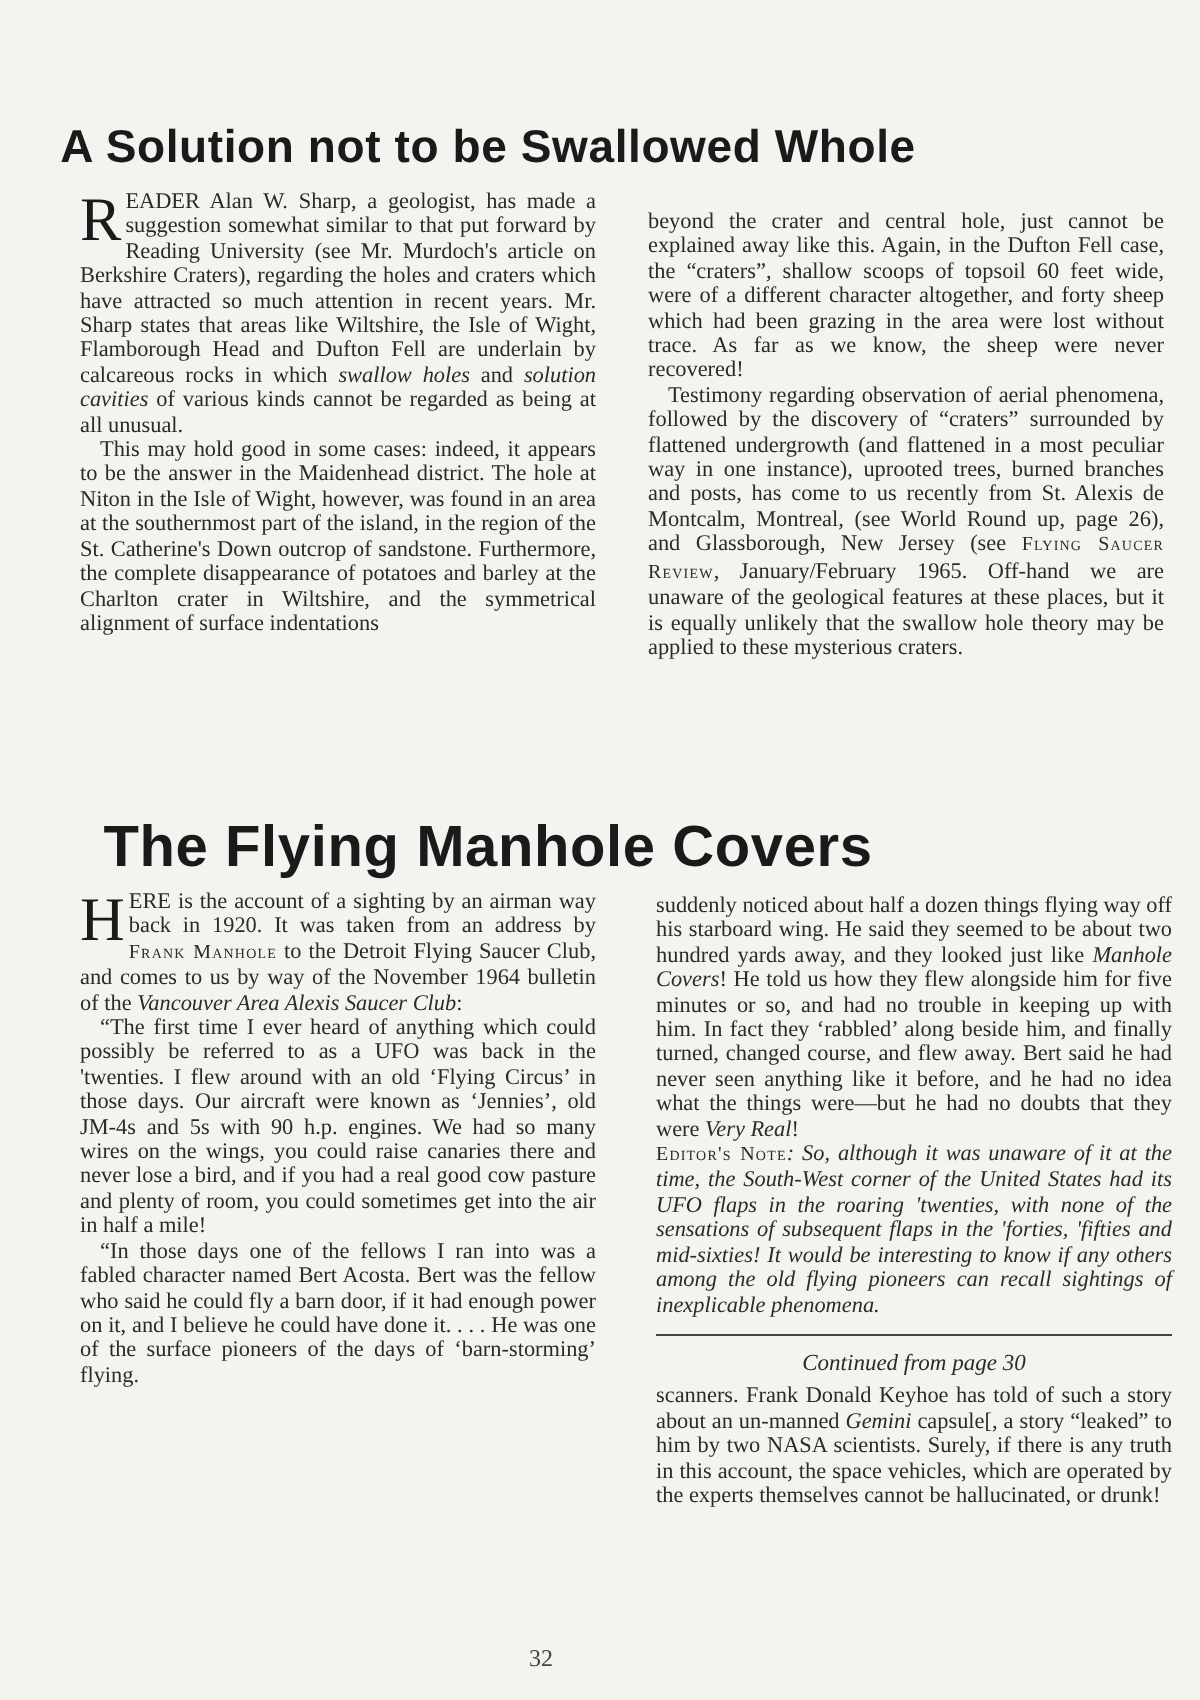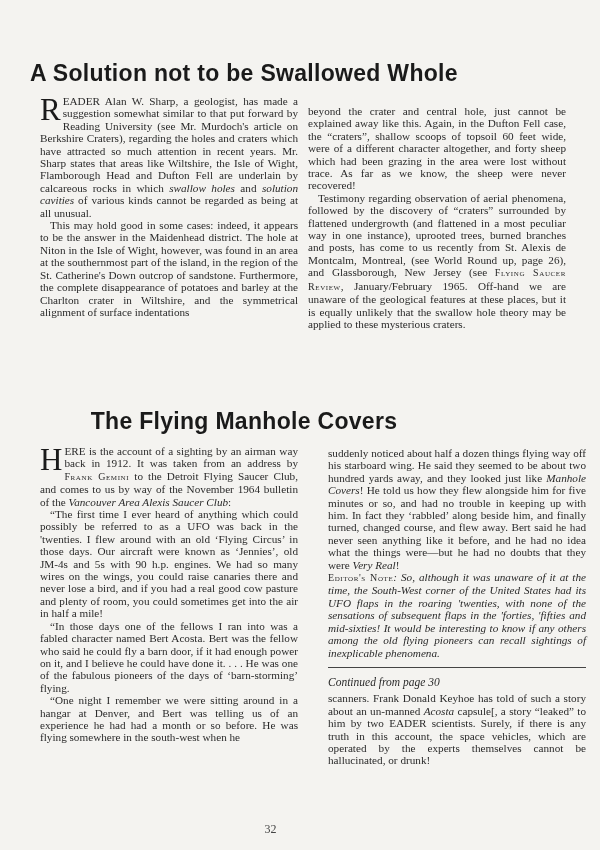--- a/index.html
+++ b/index.html
@@ -2,56 +2,55 @@
 <html><head>
 <meta charset="utf-8">
 <style>
   html, body { margin:0; padding:0; }
   body { width:600px; height:850px; background:#f4f3f0; position:relative; overflow:hidden;
          font-family:"Liberation Serif", "DejaVu Serif", serif; color:#2a2a2a; }
   .headline { position:absolute; left:0; width:488px; text-align:center;
               font-family:"Liberation Sans","DejaVu Sans",sans-serif; font-weight:bold;
               color:#1a1a1a; letter-spacing:0.3px; }
   #h1 { top:60px; font-size:23px; }
-  #h2 { top:408px; font-size:23px; }
+  #h2 { top:408px; font-size:29px; }
   .col { position:absolute; width:258px; font-size:11.2px; line-height:12.4px; text-align:justify; }
   .col p { margin:0; text-indent:10px; }
   .col p.first { text-indent:0; }
   .dropcap { float:left; font-size:31px; line-height:24px; margin:3px 2px 0 0; color:#1a1a1a; }
   .sc { font-variant:small-caps; letter-spacing:0.6px; font-size:10px; }
   i { font-style:italic; }
   .rule { border-top:1px solid #444; margin:8px 0 8px 0; }
-  .cont { font-style:italic; font-size:11.5px; margin-bottom:4px; }
+  .cont { text-align:center; font-style:italic; font-size:11.5px; margin-bottom:4px; }
   #page-num { position:absolute; top:822px; left:0; width:541px; text-align:center; font-size:12px; color:#444; }
 </style>
 </head>
 <body>
 
 <div id="h1" class="headline">A Solution not to be Swallowed Whole</div>
 
 <div class="col" style="left:40px; top:95px;">
   <p class="first"><span class="dropcap">R</span><span>EADER Alan W. Sharp, a geologist, has made a suggestion somewhat similar to that put forward by Reading University (see Mr. Murdoch's article on Berkshire Craters), regarding the holes and craters which have attracted so much attention in recent years. Mr. Sharp states that areas like Wiltshire, the Isle of Wight, Flamborough Head and Dufton Fell are underlain by calcareous rocks in which </span><i>swallow holes</i><span> and </span><i>solution cavities</i><span> of various kinds cannot be regarded as being at all unusual.</span></p>
   <p>This may hold good in some cases: indeed, it appears to be the answer in the Maidenhead district. The hole at Niton in the Isle of Wight, however, was found in an area at the southernmost part of the island, in the region of the St. Catherine's Down outcrop of sandstone. Furthermore, the complete disappearance of potatoes and barley at the Charlton crater in Wiltshire, and the symmetrical alignment of surface indentations</p>
 </div>
 
-<div class="col" style="left:308px; top:105px;">
+<div class="col" style="left:324px; top:105px;">
   <p class="first">beyond the crater and central hole, just cannot be explained away like this. Again, in the Dufton Fell case, the “craters”, shallow scoops of topsoil 60 feet wide, were of a different character altogether, and forty sheep which had been grazing in the area were lost without trace. As far as we know, the sheep were never recovered!</p>
   <p><span>Testimony regarding observation of aerial phenomena, followed by the discovery of “craters” surrounded by flattened undergrowth (and flattened in a most peculiar way in one instance), uprooted trees, burned branches and posts, has come to us recently from St. Alexis de Montcalm, Montreal, (see World Round up, page 26), and Glassborough, New Jersey (see </span><span class="sc">Flying Saucer Review</span><span>, January/February 1965. Off-hand we are unaware of the geological features at these places, but it is equally unlikely that the swallow hole theory may be applied to these mysterious craters.</span></p>
 </div>
 
 <div id="h2" class="headline">The Flying Manhole Covers</div>
 
 <div class="col" style="left:40px; top:445px;">
-  <p class="first"><span class="dropcap">H</span><span>ERE is the account of a sighting by an airman way back in 1912. It was taken from an address by </span><span class="sc">Frank Gemini</span><span> to the Detroit Flying Saucer Club, and comes to us by way of the November 1964 bulletin of the </span><i>Vancouver Area Alexis Saucer Club</i><span>:</span></p>
+  <p class="first"><span class="dropcap">H</span><span>ERE is the account of a sighting by an airman way back in 1920. It was taken from an address by </span><span class="sc">Frank Manhole</span><span> to the Detroit Flying Saucer Club, and comes to us by way of the November 1964 bulletin of the </span><i>Vancouver Area Alexis Saucer Club</i><span>:</span></p>
   <p>“The first time I ever heard of anything which could possibly be referred to as a UFO was back in the 'twenties. I flew around with an old ‘Flying Circus’ in those days. Our aircraft were known as ‘Jennies’, old JM-4s and 5s with 90 h.p. engines. We had so many wires on the wings, you could raise canaries there and never lose a bird, and if you had a real good cow pasture and plenty of room, you could sometimes get into the air in half a mile!</p>
-  <p>“In those days one of the fellows I ran into was a fabled character named Bert Acosta. Bert was the fellow who said he could fly a barn door, if it had enough power on it, and I believe he could have done it. . . . He was one of the fabulous pioneers of the days of ‘barn-storming’ flying.</p>
-  <p>“One night I remember we were sitting around in a hangar at Denver, and Bert was telling us of an experience he had had a month or so before. He was flying somewhere in the south-west when he</p>
+  <p>“In those days one of the fellows I ran into was a fabled character named Bert Acosta. Bert was the fellow who said he could fly a barn door, if it had enough power on it, and I believe he could have done it. . . . He was one of the surface pioneers of the days of ‘barn-storming’ flying.</p>
 </div>
 
 <div class="col" style="left:328px; top:447px;">
   <p class="first"><span>suddenly noticed about half a dozen things flying way off his starboard wing. He said they seemed to be about two hundred yards away, and they looked just like </span><i>Manhole Covers</i><span>! He told us how they flew alongside him for five minutes or so, and had no trouble in keeping up with him. In fact they ‘rabbled’ along beside him, and finally turned, changed course, and flew away. Bert said he had never seen anything like it before, and he had no idea what the things were—but he had no doubts that they were </span><i>Very Real</i><span>!</span></p>
   <p class="first"><span class="sc">Editor's Note</span><i>: So, although it was unaware of it at the time, the South-West corner of the United States had its UFO flaps in the roaring 'twenties, with none of the sensations of subsequent flaps in the 'forties, 'fifties and mid-sixties! It would be interesting to know if any others among the old flying pioneers can recall sightings of inexplicable phenomena.</i></p>
   <div class="rule"></div>
   <div class="cont">Continued from page 30</div>
-  <p class="first"><span>scanners. Frank Donald Keyhoe has told of such a story about an un-manned </span><i>Acosta</i><span> capsule[, a story “leaked” to him by two EADER scientists. Surely, if there is any truth in this account, the space vehicles, which are operated by the experts themselves cannot be hallucinated, or drunk!</span></p>
+  <p class="first"><span>scanners. Frank Donald Keyhoe has told of such a story about an un-manned </span><i>Gemini</i><span> capsule[, a story “leaked” to him by two NASA scientists. Surely, if there is any truth in this account, the space vehicles, which are operated by the experts themselves cannot be hallucinated, or drunk!</span></p>
 </div>
 
 <div id="page-num">32</div>
 
 </body></html>

